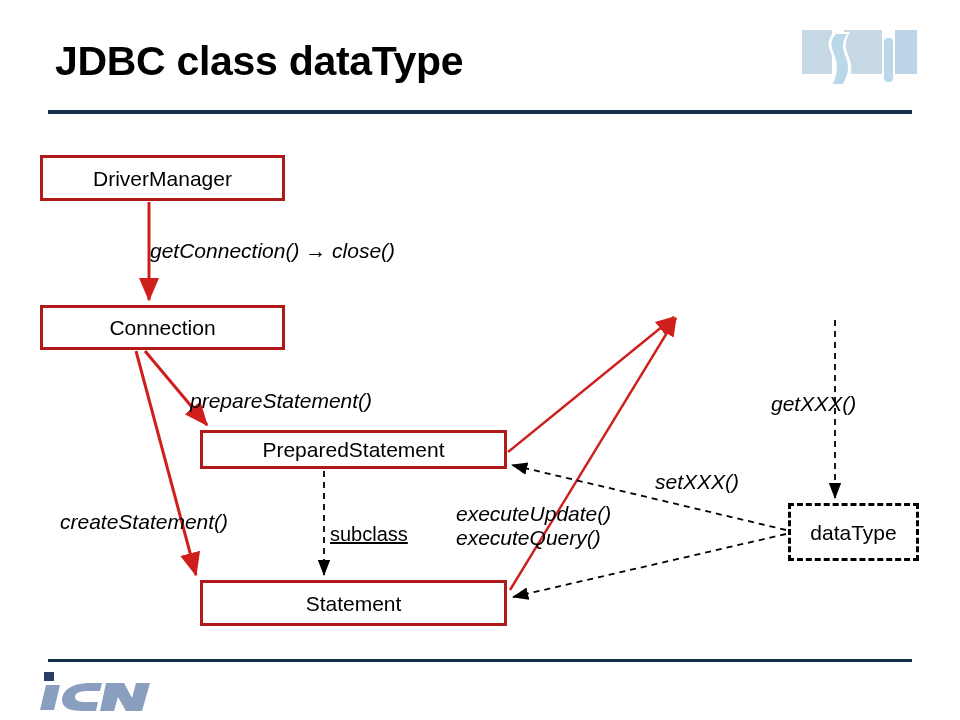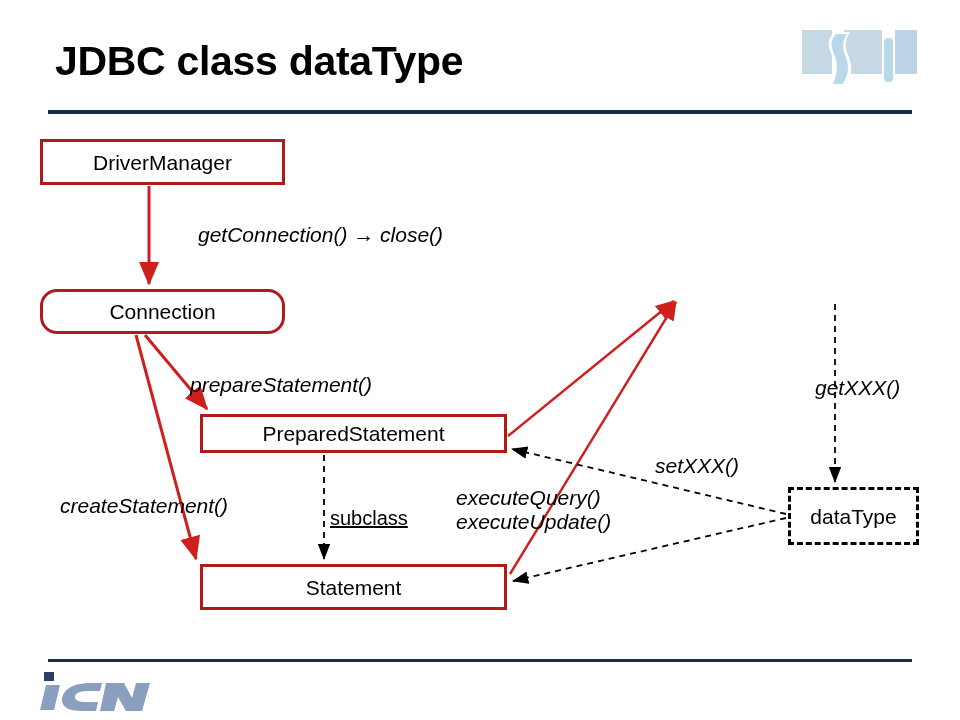--- a/index.html
+++ b/index.html
@@ -45,21 +45,21 @@
   
   .icn-logo{
     position:absolute;
     left:40px; top:668px;
     width:120px; height:44px;
   }
 
   
   .diagram{
     position:absolute;
-    left:0; top:104px;
+    left:0; top:120px;
     width:960px; height:540px;
   }
   .edges{
     position:absolute;
     left:0; top:0;
     width:960px; height:540px;
   }
 
   
   .node{
@@ -72,45 +72,45 @@
     color:#000000;
     font-size:21px;
     line-height:1;
     white-space:nowrap;
     z-index:3;
   }
   .node.solid{ border:3px solid #b01a18; }
   .node.dashed{ border:3px dashed #000000;text-align:right; }
 
   #node-drivermanager{ left:40px;  top:35px;  width:245px; height:46px; }
-  #node-connection   { left:40px;  top:185px; width:245px; height:45px;border-radius:17px; }
+  #node-connection   { left:40px;  top:185px; width:245px; height:45px; }
   #node-preparedstmt { left:200px; top:310px; width:307px; height:39px; }
   #node-statement    { left:200px; top:460px; width:307px; height:46px; }
   #node-resultset    { left:678px; top:157px; width:220px; height:42px; }
   #node-datatype     { left:788px; top:383px; width:131px; height:58px; }
 
   
   .edge-label{
     position:absolute;
     color:#000000;
     font-style:italic;
     font-size:21px;
     line-height:1.12;
     white-space:nowrap;
     z-index:4;
     background:transparent;
   }
   .edge-label.plain{ font-style:normal;text-decoration:underline; }
 
-  #lbl-getconnection   { left:150px; top:119px;padding-left:48px; }
+  #lbl-getconnection   { left:150px; top:119px; }
   #lbl-preparestatement{ left:190px; top:269px; }
   #lbl-createstatement { left:60px;  top:390px; }
   #lbl-subclass        { left:330px; top:403px; font-size:20px; }
   #lbl-execute         { left:456px; top:382px; text-align:left; }
-  #lbl-getxxx          { left:771px; top:272px;margin-left:44px; }
+  #lbl-getxxx          { left:771px; top:272px; }
   #lbl-setxxx          { left:655px; top:350px;font-style:italic; }
 </style>
 </head>
 <body>
 
 <div class="slide">
 
   <div class="slide-title">JDBC class dataType</div>
   <div class="header-rule"></div>
 
@@ -179,22 +179,22 @@
 
     <div class="edge-label" id="lbl-getconnection">getConnection() → close()</div>
 
     <div class="edge-label" id="lbl-preparestatement">prepareStatement()</div>
 
     <div class="edge-label" id="lbl-createstatement">createStatement()</div>
 
     <div class="edge-label plain" id="lbl-subclass">subclass</div>
 
     <div class="edge-label" id="lbl-execute">
+      <div>executeUpdate()</div>
       <div>executeQuery()</div>
-      <div>executeUpdate()</div>
     </div>
 
     <div class="edge-label" id="lbl-getxxx">getXXX()</div>
 
     <div class="edge-label" id="lbl-setxxx">setXXX()</div>
 
   </div>
 
   <div class="footer-rule"></div>
 

